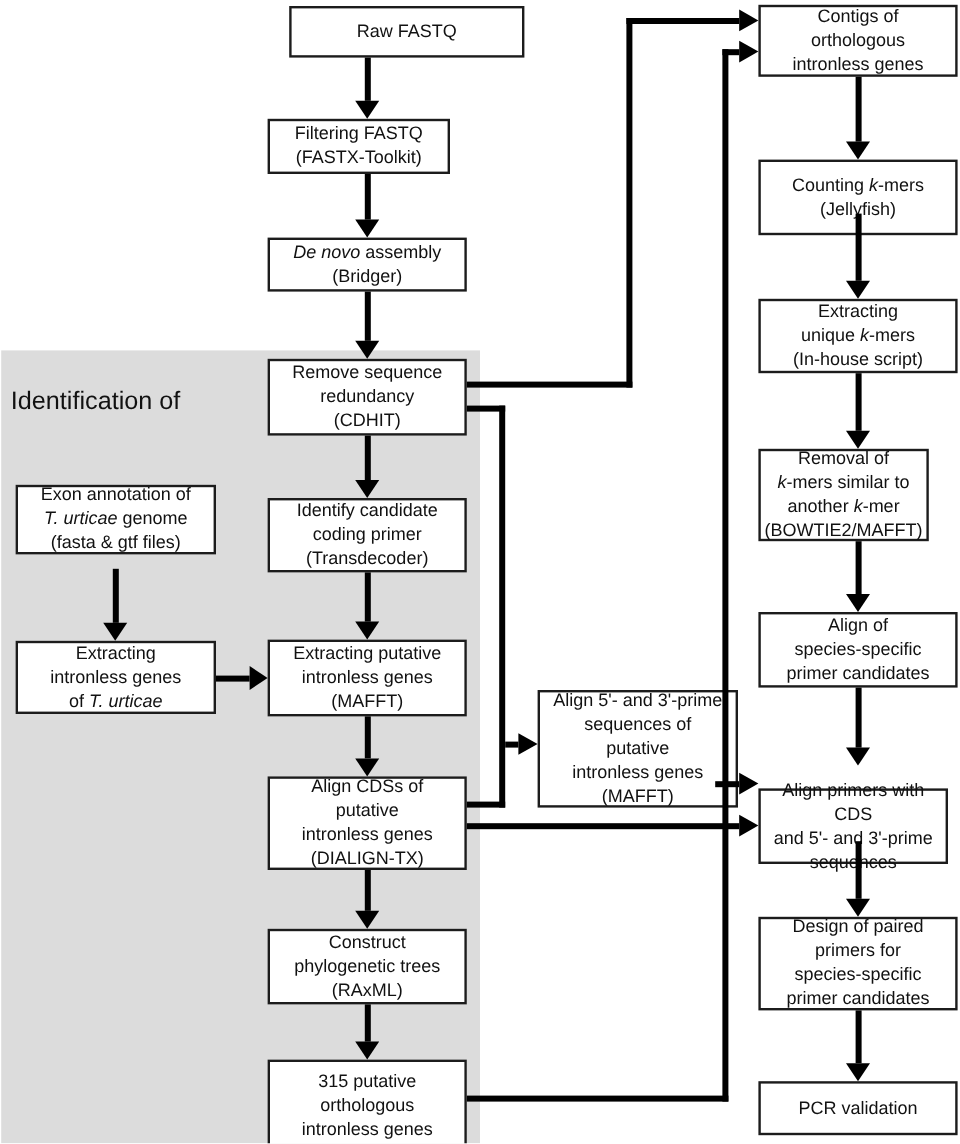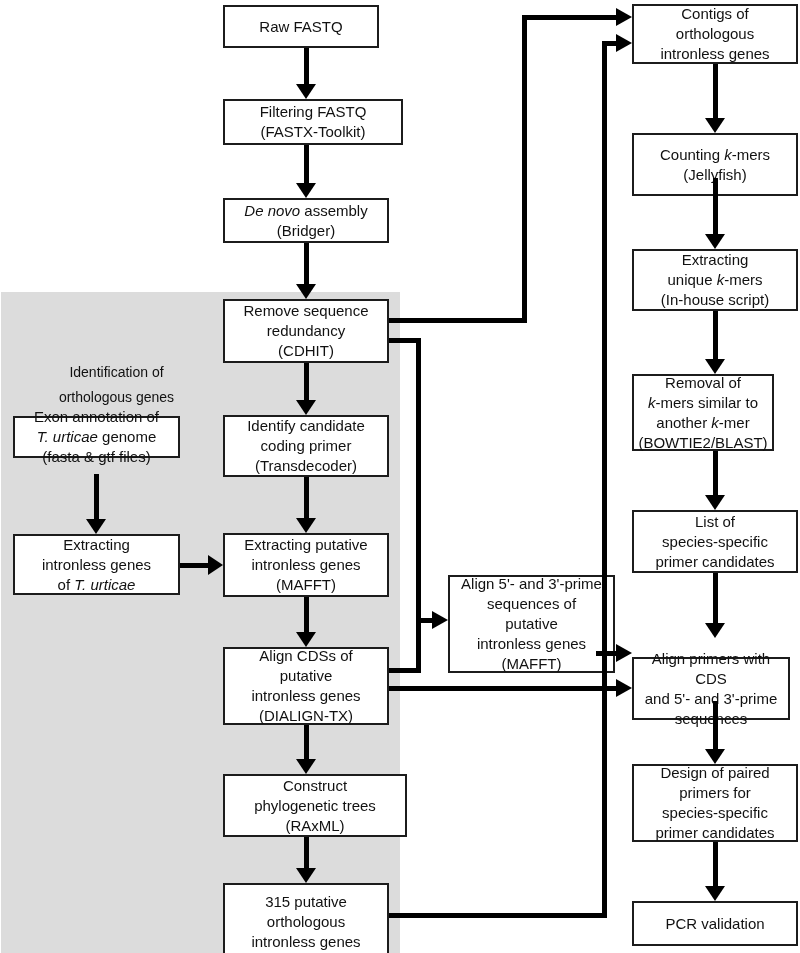--- a/index.html
+++ b/index.html
@@ -15,26 +15,25 @@
   .gray-region {
     position: absolute;
     left: 1px; top: 292px;
     width: 399px; height: 661px;
     background: #dcdcdc;
   }
   .region-title {
     position: absolute;
     left: 9px; top: 322px;
     width: 215px;
-    text-align: center;
-    font-size: 14px;
+    text-align: left;
+    font-size: 21px;
     line-height: 25px;
     white-space: pre-line;
     color: #111;
-    margin-top: 38px;
   }
   .node {
     position: absolute;
     box-sizing: border-box;
     background: #ffffff;
     border: 2px solid #1c1c1c;
     display: flex;
     flex-direction: column;
     align-items: center;
     justify-content: center;
@@ -72,26 +71,26 @@
     border-bottom: 9px solid transparent;
     border-left: 16px solid #000;
   }
 </style>
 </head>
 <body>
 
 <div class="canvas">
 
   <div class="gray-region"></div>
-  <div class="region-title"><div>Identification of</div><div>orthologous genes</div></div>
-
-  <div class="node" style="left:223px;top:5px;width:156px;height:43px">
+  <div class="region-title"><div>Identification of</div></div>
+
+  <div class="node" style="left:241px;top:5px;width:196px;height:43px">
       <div>Raw FASTQ</div>
     </div>
-  <div class="node" style="left:223px;top:99px;width:180px;height:46px">
+  <div class="node" style="left:223px;top:99px;width:152px;height:46px">
       <div>Filtering FASTQ</div>
       <div>(FASTX-Toolkit)</div>
     </div>
   <div class="node" style="left:223px;top:198px;width:166px;height:45px">
       <div><i>De novo</i> assembly</div>
       <div>(Bridger)</div>
     </div>
   <div class="node" style="left:223px;top:299px;width:166px;height:64px">
       <div>Remove sequence</div>
       <div>redundancy</div>
@@ -106,32 +105,32 @@
       <div>Extracting putative</div>
       <div>intronless genes</div>
       <div>(MAFFT)</div>
     </div>
   <div class="node" style="left:223px;top:647px;width:166px;height:78px">
       <div>Align CDSs of</div>
       <div>putative</div>
       <div>intronless genes</div>
       <div>(DIALIGN-TX)</div>
     </div>
-  <div class="node" style="left:223px;top:774px;width:184px;height:63px">
+  <div class="node" style="left:223px;top:774px;width:166px;height:63px">
       <div>Construct</div>
       <div>phylogenetic trees</div>
       <div>(RAxML)</div>
     </div>
   <div class="node" style="left:223px;top:883px;width:166px;height:78px">
       <div>315 putative</div>
       <div>orthologous</div>
       <div>intronless genes</div>
     </div>
 
-  <div class="node" style="left:13px;top:416px;width:167px;height:42px">
+  <div class="node" style="left:13px;top:404px;width:167px;height:58px">
       <div>Exon annotation of</div>
       <div><i>T. urticae</i> genome</div>
       <div>(fasta &amp; gtf files)</div>
     </div>
   <div class="node" style="left:13px;top:534px;width:167px;height:61px">
       <div>Extracting</div>
       <div>intronless genes</div>
       <div>of <i>T. urticae</i></div>
     </div>
 
@@ -154,24 +153,24 @@
     </div>
   <div class="node" style="left:632px;top:249px;width:166px;height:62px">
       <div>Extracting</div>
       <div>unique <i>k</i>-mers</div>
       <div>(In-house script)</div>
     </div>
   <div class="node" style="left:632px;top:374px;width:142px;height:77px">
       <div>Removal of</div>
       <div><i>k</i>-mers similar to</div>
       <div>another <i>k</i>-mer</div>
-      <div>(BOWTIE2/BLAST)</div>
+      <div>(BOWTIE2/MAFFT)</div>
     </div>
   <div class="node" style="left:632px;top:510px;width:166px;height:63px">
-      <div>List of</div>
+      <div>Align of</div>
       <div>species-specific</div>
       <div>primer candidates</div>
     </div>
   <div class="node" style="left:632px;top:657px;width:158px;height:63px">
       <div>Align primers with CDS</div>
       <div>and 5'- and 3'-prime</div>
       <div>sequences</div>
     </div>
   <div class="node" style="left:632px;top:764px;width:166px;height:78px">
       <div>Design of paired</div>

